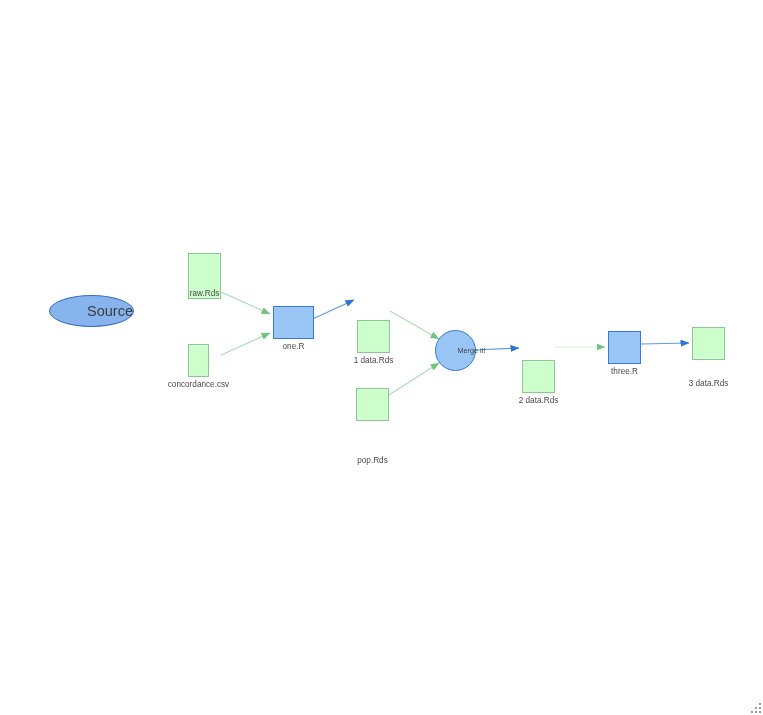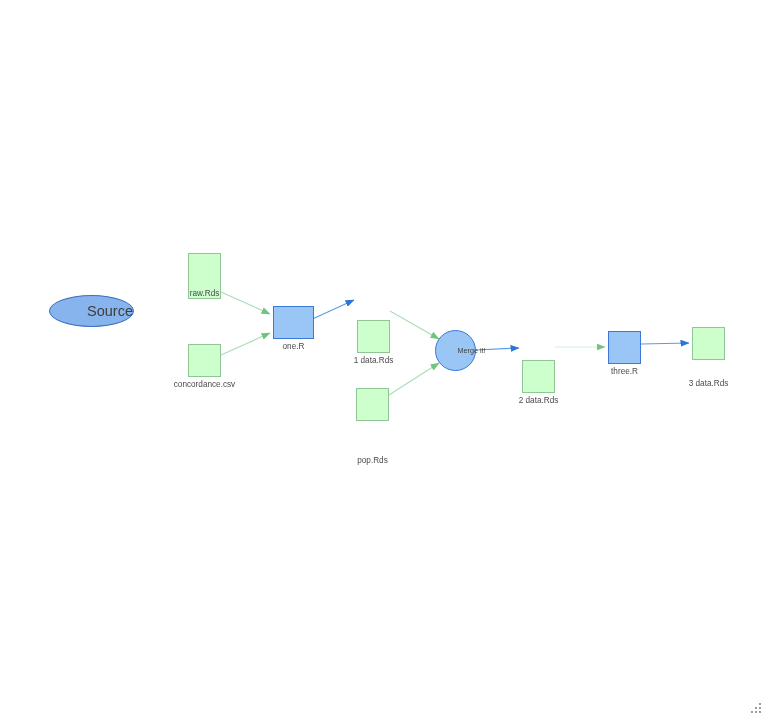--- a/index.html
+++ b/index.html
@@ -166,21 +166,21 @@
 
       <line x1="641" y1="344" x2="689" y2="343" stroke="#5a9bea" marker-end="url(#arrow-blue)"></line>
     </g>
   </svg>
 
   <div class="node" style="left:188px; top:253px; width:33px; height:46px;">
     <div class="node-shape node-box fill-green"></div>
     <div class="node-label" style="top:36px;">raw.Rds</div>
   </div>
 
-  <div class="node" style="left:188px; top:344px; width:33px; height:33px;">
+  <div class="node" style="left:188px; top:344px; width:21px; height:33px;">
     <div class="node-shape node-box fill-green"></div>
     <div class="node-label" style="top:36px;">concordance.csv</div>
   </div>
 
   <div class="node" style="left:273px; top:306px; width:41px; height:33px;">
     <div class="node-shape node-box fill-blue"></div>
     <div class="node-label" style="top:36px;">one.R</div>
   </div>
 
   <div class="node" style="left:357px; top:288px; width:33px; height:33px;margin-top:32px;">

